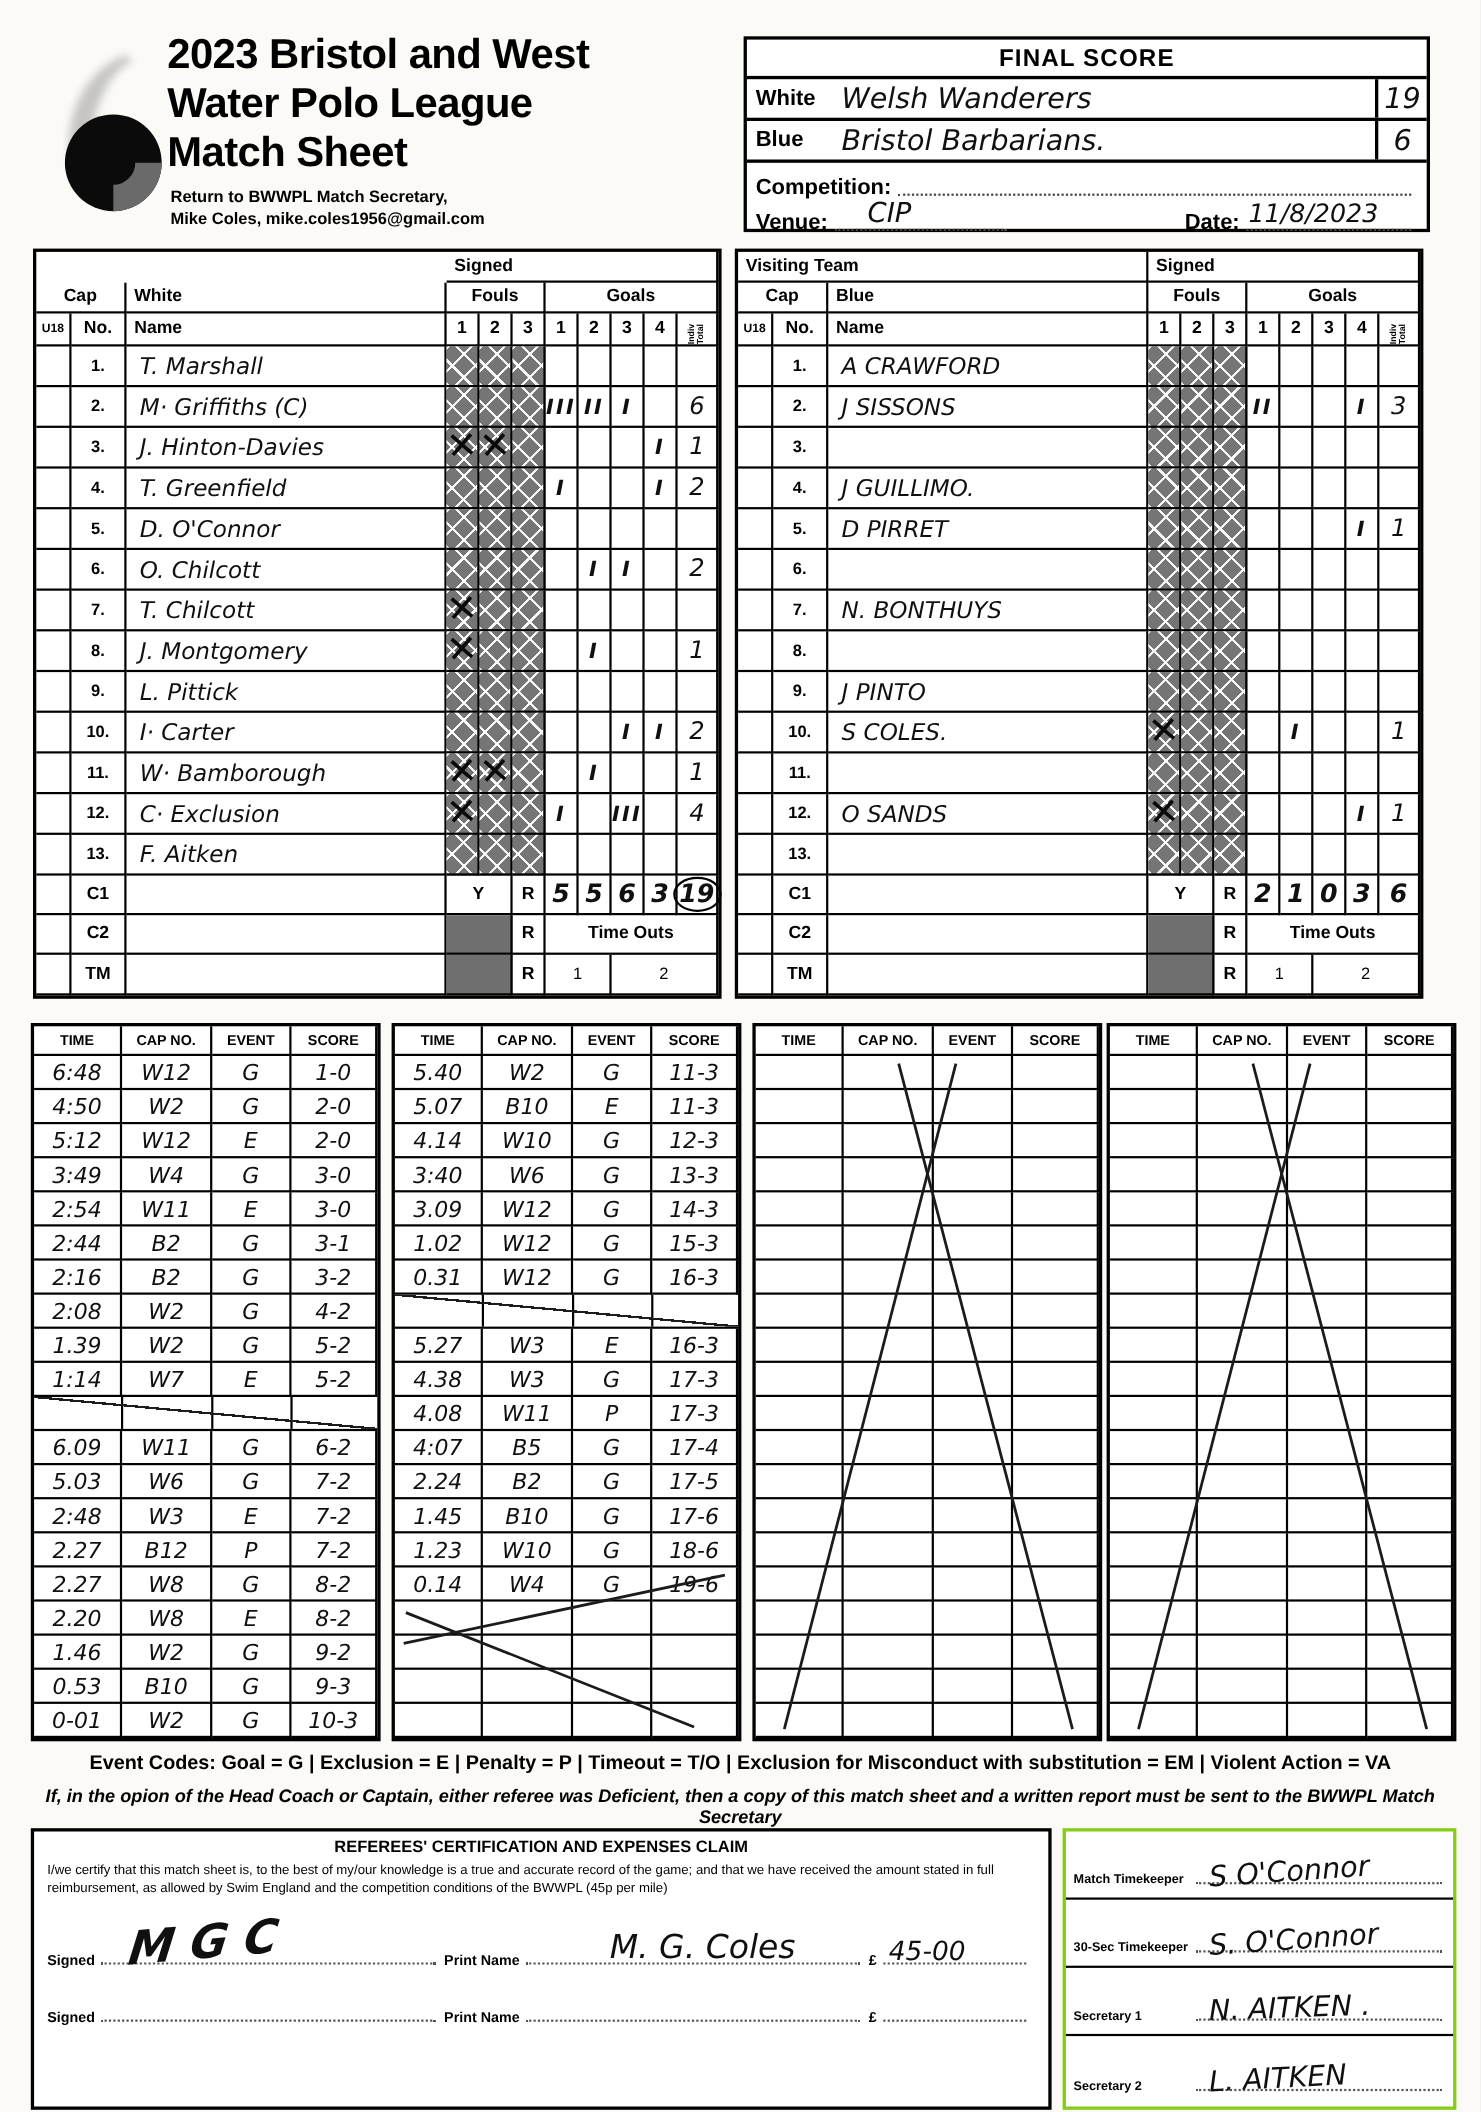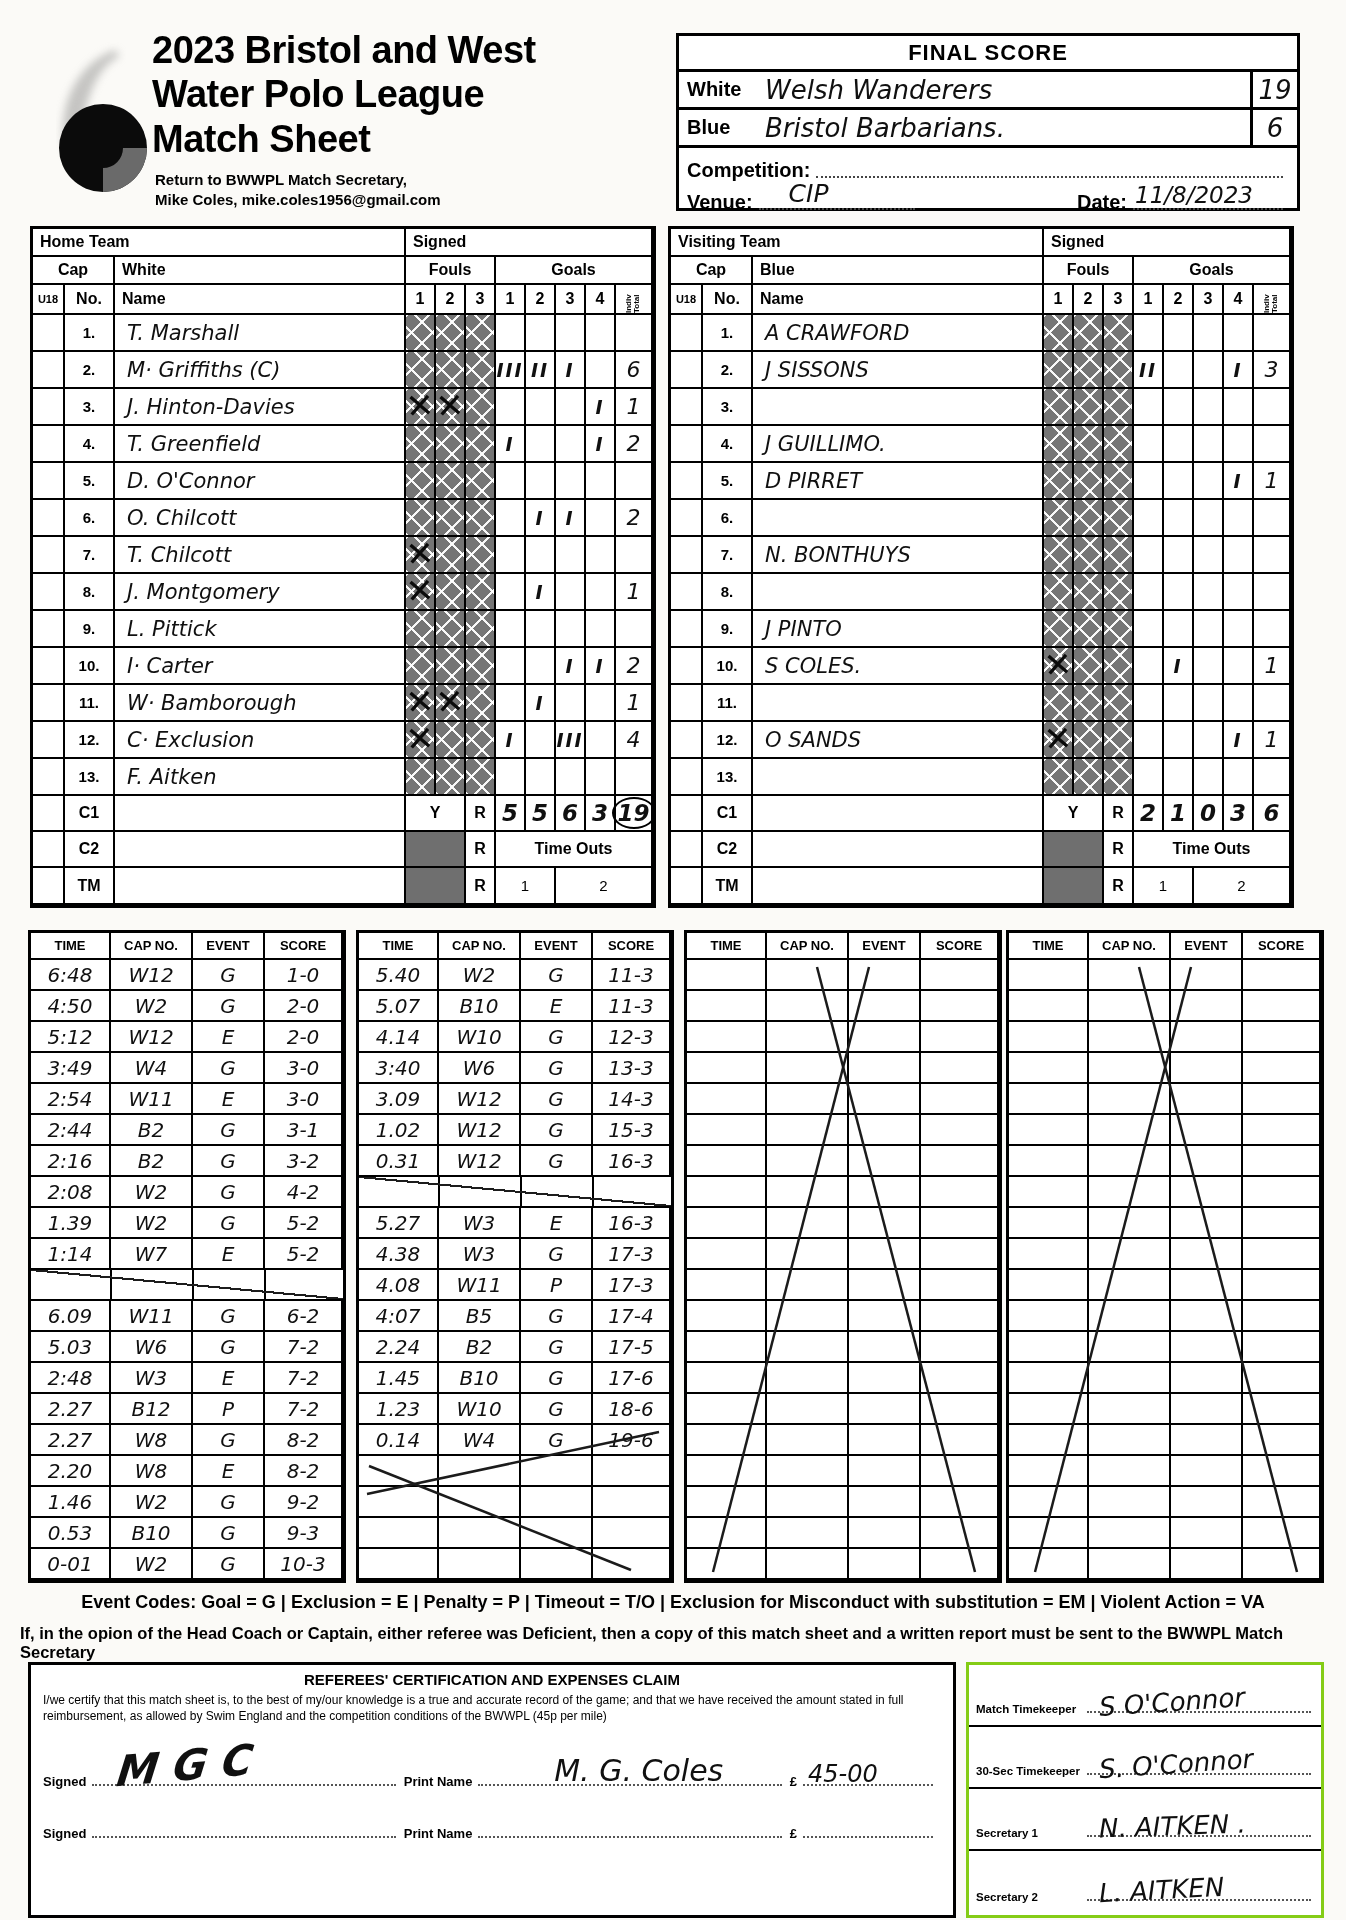--- a/index.html
+++ b/index.html
@@ -50,21 +50,21 @@
   .ehead{font-size:13px;font-weight:bold;}
   .ec .hw{font-size:20px;white-space:nowrap;}
   .seprow{grid-column:1/5;border-right:none;
     background-image:linear-gradient(to top right,rgba(0,0,0,0) 48.2%,#1c1c1c 48.2%,#1c1c1c 51.8%,rgba(0,0,0,0) 51.8%),
       linear-gradient(#000,#000),linear-gradient(#000,#000),linear-gradient(#000,#000);
     background-size:100% 100%,2px 100%,2px 100%,2px 100%;
     background-position:0 0,79px 0,161px 0,233px 0;background-repeat:no-repeat;}
   .xoverlay{position:absolute;left:0;top:0;pointer-events:none;}
   
   .codes{font-size:18px;font-weight:bold;text-align:center;}
-  .note{font-size:16.5px;font-weight:bold;text-align:left;font-family:"Liberation Sans",sans-serif;}
+  .note{font-size:16.5px;font-weight:bold;font-style:italic;text-align:center;font-family:"Liberation Sans",sans-serif;}
   
   .certbox{border:3px solid #000;background:#fff;}
   .cert-title{text-align:center;font-size:15px;font-weight:bold;margin-top:6px;}
   .cert-body{font-size:12px;margin:4px 12px 0 12px;line-height:1.35;}
   .sigrow{display:flex;align-items:flex-end;margin:0 12px;height:52px;}
   .sig-label{font-size:13px;font-weight:bold;white-space:nowrap;padding-bottom:3px;}
   .sig-dots{border-bottom:2px dotted #555;flex:1;margin:0 8px 6px 6px;position:relative;height:10px;}
   .sig-dots.short{max-width:130px;}
   .sig-hw{position:absolute;bottom:-4px;left:25%;font-size:30px;white-space:nowrap;}
   .signature-scrawl{position:absolute;bottom:-6px;left:8%;font-size:42px;font-weight:bold;transform:rotate(-5deg) skewX(-12deg);white-space:nowrap;}
@@ -129,21 +129,20 @@
         <span style="flex:1;"></span>
         <span class="fs-bold">Date:</span>
         <span class="dotline" style="max-width:150px;">
           <span class="dot-hw hw" style="left:2px;font-size:23px;">11/8/2023</span>
         </span>
       </div>
     </div>
   </div>
 
   <div id="homeTable" class="tgrid" style="left:30px;top:226px;">
-      <div class="tc thead tl" style="grid-area: 1 / 1 / 2 / 4;">Home Team</div>
       <div class="tc thead tl" style="grid-area: 1 / 4 / 2 / 12;">Signed</div>
       <div class="tc thead" style="grid-area: 2 / 1 / 3 / 3;">Cap</div>
       <div class="tc thead tl" style="grid-area: 2 / 3 / 3 / 4;">White</div>
       <div class="tc thead" style="grid-area: 2 / 4 / 3 / 7;">Fouls</div>
       <div class="tc thead" style="grid-area: 2 / 7 / 3 / 12;">Goals</div>
       <div class="tc sm" style="grid-area: 3 / 1 / 4 / 2;">U18</div>
       <div class="tc thead" style="grid-area: 3 / 2 / 4 / 3;">No.</div>
       <div class="tc thead tl" style="grid-area: 3 / 3 / 4 / 4;">Name</div>
       <div class="tc thead" style="grid-area: 3 / 4 / 4 / 5;">1</div>
       <div class="tc thead" style="grid-area: 3 / 5 / 4 / 6;">2</div>

